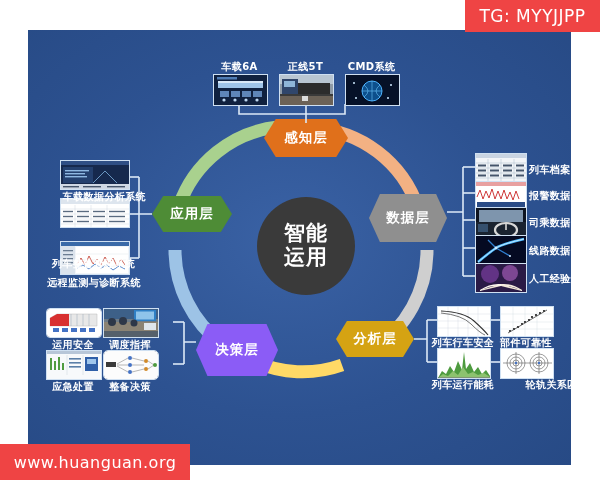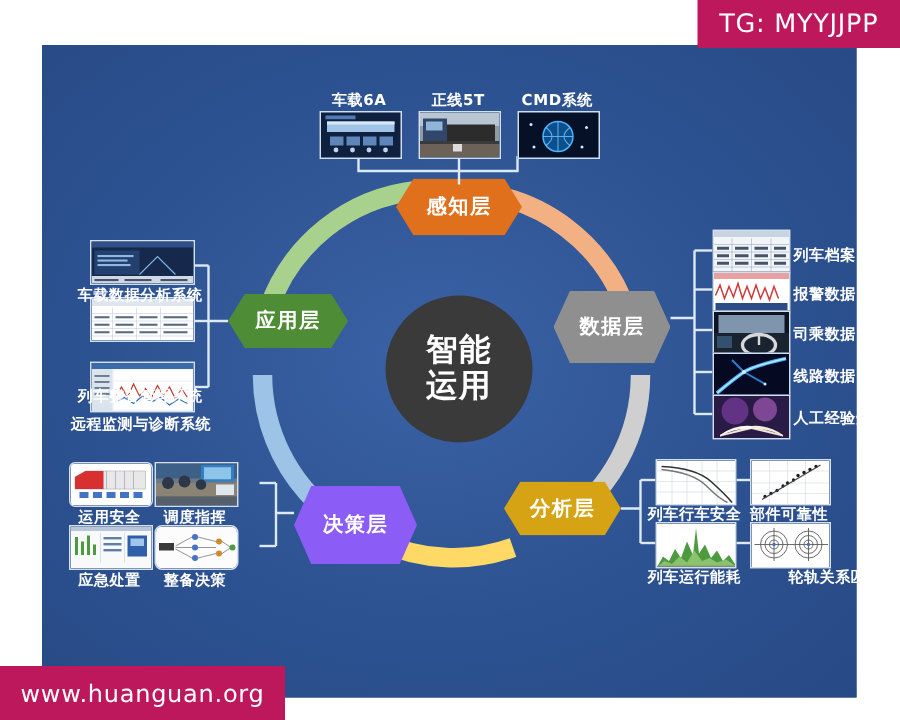--- a/index.html
+++ b/index.html
@@ -11,21 +11,21 @@
 
   
   #panel{
     position:absolute;left:28px;top:30px;width:543px;height:435px;
     background:#2f5597;
     background-image:radial-gradient(ellipse at 48% 48%, #3a62a5 0%, #2d5291 55%, #274a85 100%);
   }
 
   
   .chip{
-    position:absolute;background:#be185d;color:#fff;display:flex;
+    position:absolute;background:#ef4444;color:#fff;display:flex;
     align-items:center;justify-content:center;letter-spacing:.5px;
   }
   #tg-chip{right:0;top:0;width:135px;height:32px;font-size:17px;}
   #site-chip{left:0;bottom:0;width:190px;height:36px;font-size:16px;}
 
   
   #ring{position:absolute;left:150px;top:110px;width:300px;height:272px;}
 
   
   #center-disc{
@@ -489,21 +489,21 @@
       <rect x="15" y="5" width="52" height="26" fill="#ffffff"></rect>
       <g stroke="#d6dde6" stroke-width=".4">
           <line x1="15" y1="12" x2="67" y2="12"></line>
           <line x1="15" y1="18" x2="67" y2="18"></line>
           <line x1="15" y1="24" x2="67" y2="24"></line>
         </g>
       <path d="M16 22 l4 -6 l4 7 l4 -9 l4 8 l4 -5 l4 6 l4 -8 l4 7 l4 -6 l4 8 l4 -7 l4 6" stroke="#c0392b" stroke-width=".8" fill="none"></path>
       <path d="M16 26 l6 -3 l6 4 l6 -5 l6 4 l6 -3 l6 5 l6 -4 l6 3" stroke="#2f6bbf" stroke-width=".8" fill="none"></path>
     </svg>
   </div>
-  <div class="lbl ctr" style="left:41px;top:190px;width:105px;">车载数据分析系统</div>
+  <div class="lbl ctr" style="left:41px;top:190px;width:105px;text-align:right;">车载数据分析系统</div>
   <div class="lbl ctr" style="left:41px;top:229px;width:105px;margin-top:28px;">列车整备管理系统</div>
   <div class="lbl ctr" style="left:35px;top:276px;width:118px;">远程监测与诊断系统</div>
 
   <div class="chip" id="tg-chip">
     <span>TG: MYYJJPP</span>
   </div>
   <div class="chip" id="site-chip">
     <span>www.huanguan.org</span>
   </div>
 

